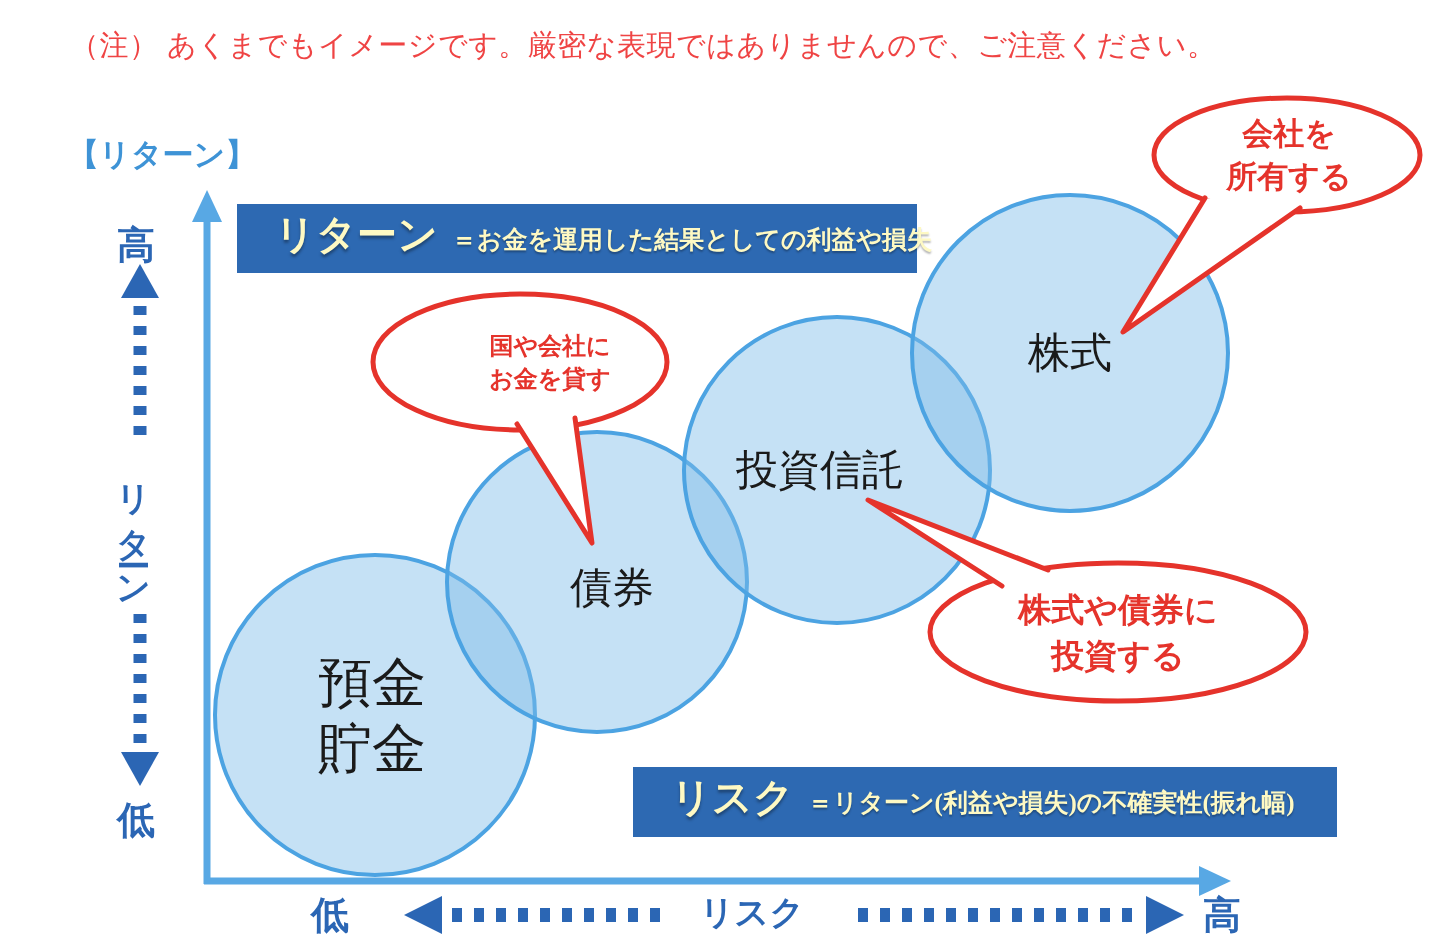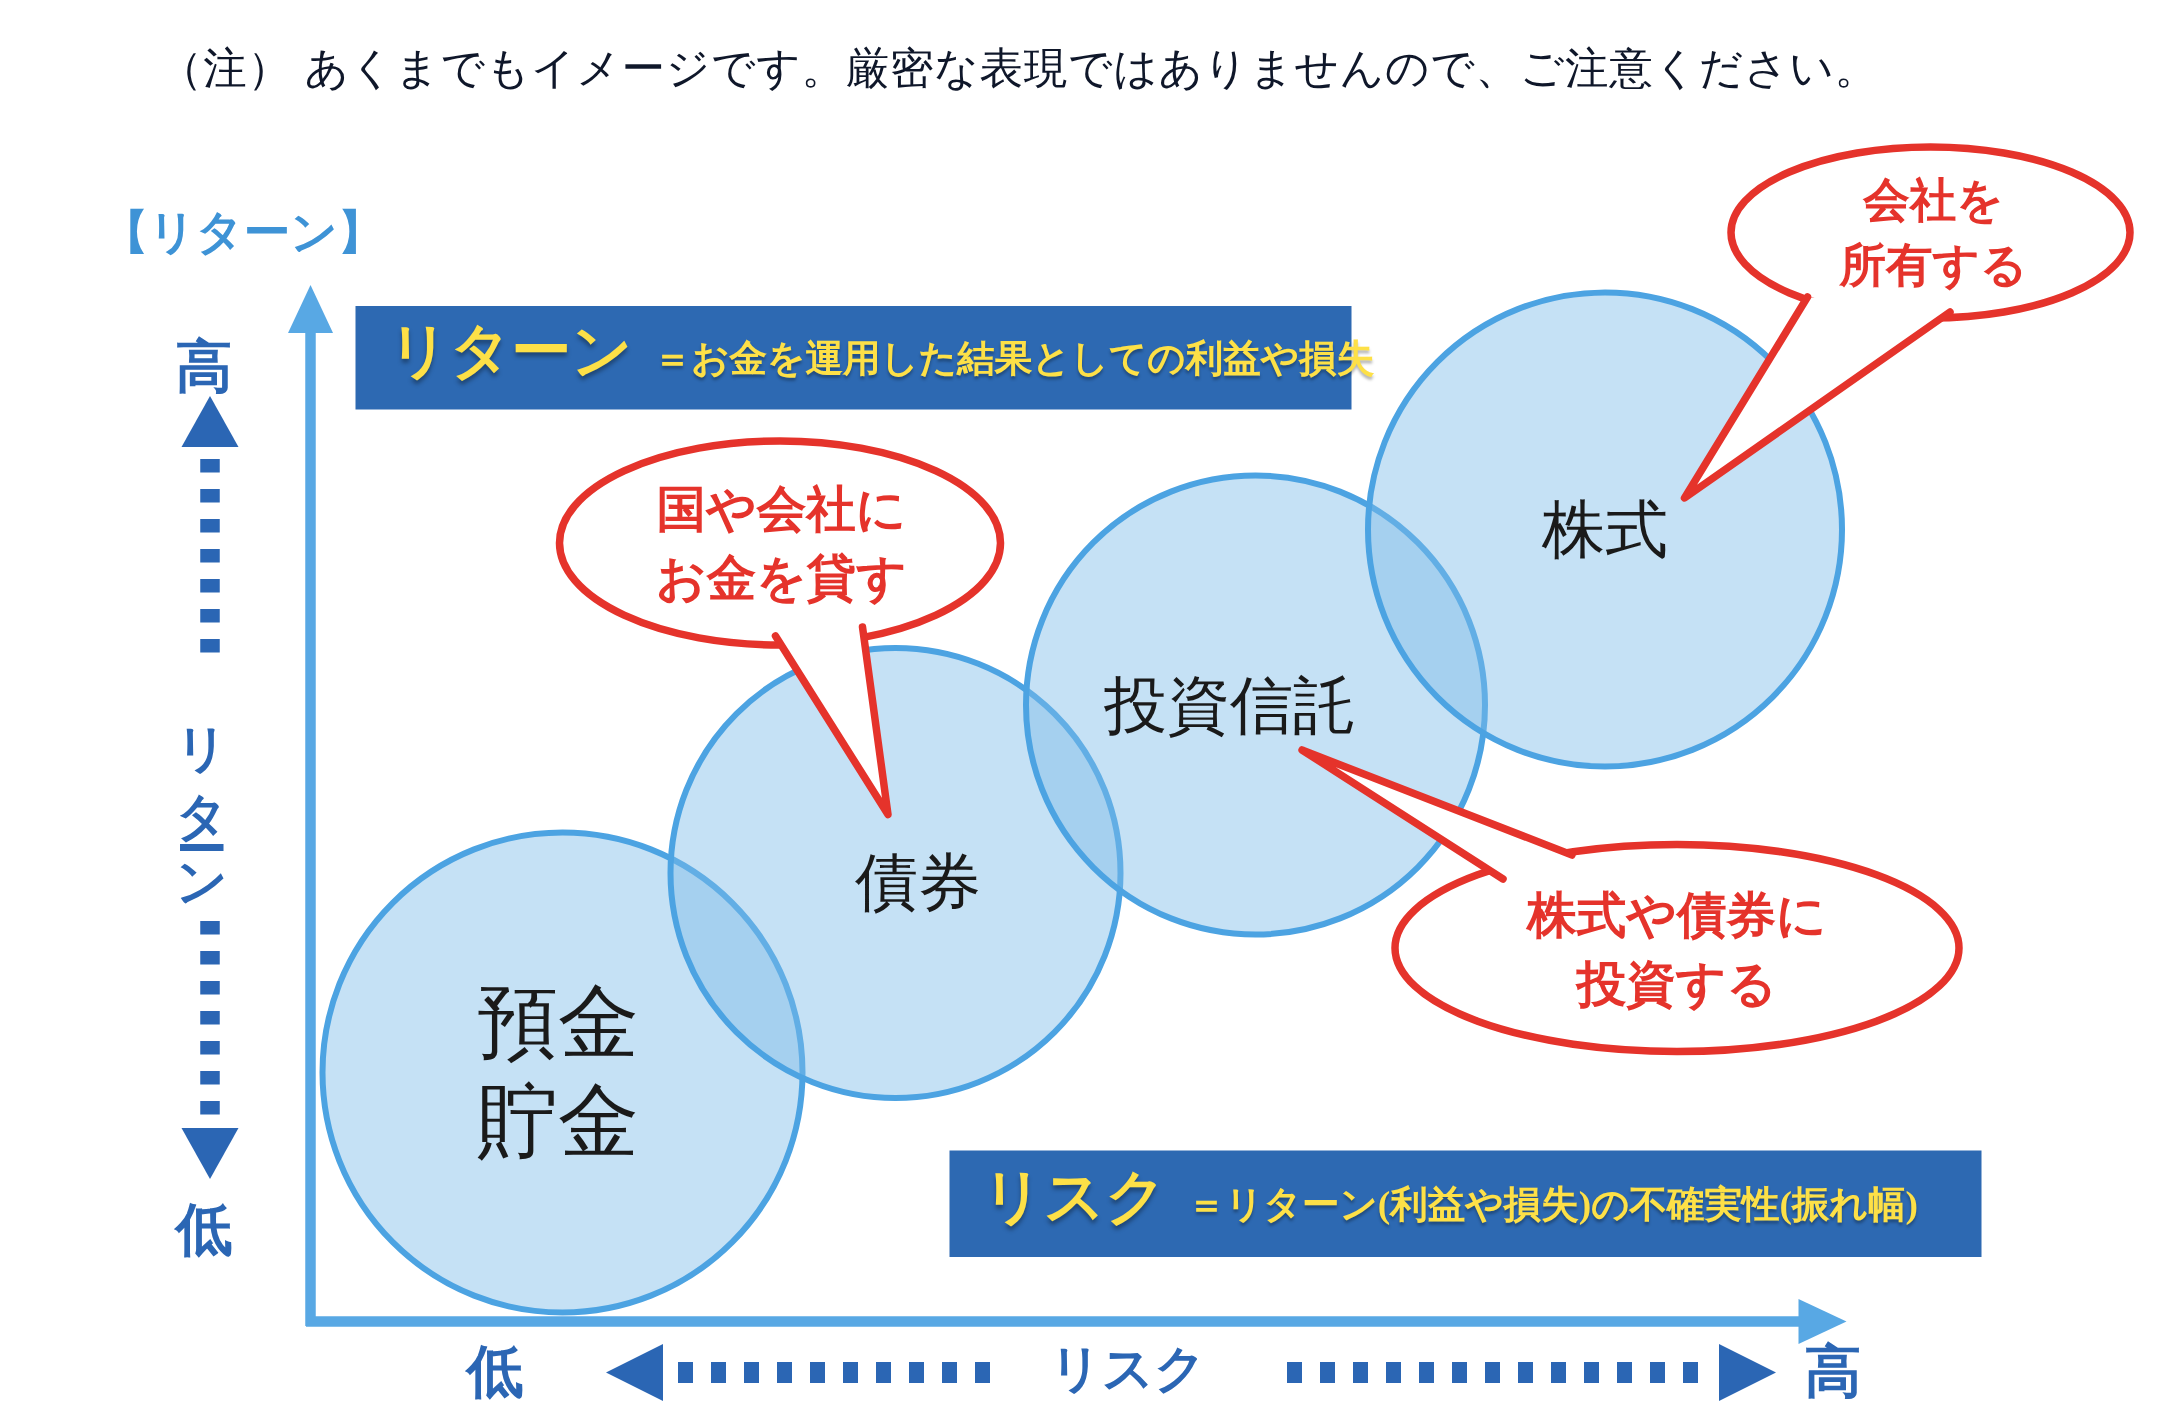--- a/index.html
+++ b/index.html
@@ -3,38 +3,38 @@
 <meta charset="utf-8">
 <style>
   html,body { margin:0; padding:0; background:#fff; }
   .canvas {
     position:relative; width:1441px; height:952px; background:#ffffff;
     overflow:hidden; font-family:"Liberation Sans","DejaVu Sans",sans-serif;
   }
   .abs { position:absolute; }
   .ctr { transform:translate(-50%,-50%); text-align:center; }
   .note {
-    left:70px; top:26px; font-size:29px; color:#0f172a; font-weight:500;
-    white-space:nowrap; letter-spacing:0.5px;margin-left:36px;
+    left:70px; top:26px; font-size:29px; color:#ef4444; font-weight:500;
+    white-space:nowrap; letter-spacing:0.5px;
   }
   .bracket-label { color:#3E93D6; font-weight:bold; font-size:31px; white-space:nowrap; }
   .dash-label { color:#2B66B4; font-weight:bold; }
   .v-text {
     writing-mode:vertical-rl; text-orientation:mixed;
     color:#2B66B4; font-weight:bold; font-size:34px; letter-spacing:5px;
   }
   .circle-label {
     color:#1a1a1a; font-weight:normal; white-space:pre-line; line-height:1.22;
   }
   .bubble-text {
     color:#E5332B; font-weight:600; white-space:pre-line; line-height:1.38;text-align:center;
   }
   .def-box {
     position:absolute; background:#2D69B2; white-space:nowrap;
-    padding-left:22px; color:#fde047;
+    padding-left:38px; color:#fef9c3;
   }
   .def-box .term {
     font-size:40px; font-weight:bold; margin-right:14px;
     text-shadow:0 3px 3px rgba(0,0,0,0.35);
   }
   .def-box .def {
     font-size:25px; font-weight:bold;
     text-shadow:0 2px 2px rgba(0,0,0,0.3);
   }
   .svg-layer { position:absolute; left:0; top:0; }
@@ -105,18 +105,18 @@
   </div>
 
   <div class="abs ctr circle-label" style="left:372px; top:716px; font-size:54px;">預金
 貯金</div>
   <div class="abs ctr circle-label" style="left:612px; top:588px; font-size:42px;">債券</div>
   <div class="abs ctr circle-label" style="left:820px; top:470px; font-size:42px;">投資信託</div>
   <div class="abs ctr circle-label" style="left:1070px; top:353px; font-size:42px;">株式</div>
 
   <div class="abs ctr bubble-text" style="left:1289px; top:156px; font-size:31px;">会社を
 所有する</div>
-  <div class="abs ctr bubble-text" style="left:521px; top:362px; font-size:33px;">国や会社に
+  <div class="abs ctr bubble-text" style="left:550px; top:362px; font-size:24px;">国や会社に
 お金を貸す</div>
   <div class="abs ctr bubble-text" style="left:1118px; top:633px; font-size:33px;">株式や債券に
 投資する</div>
 
 </div>
 
 </body></html>

